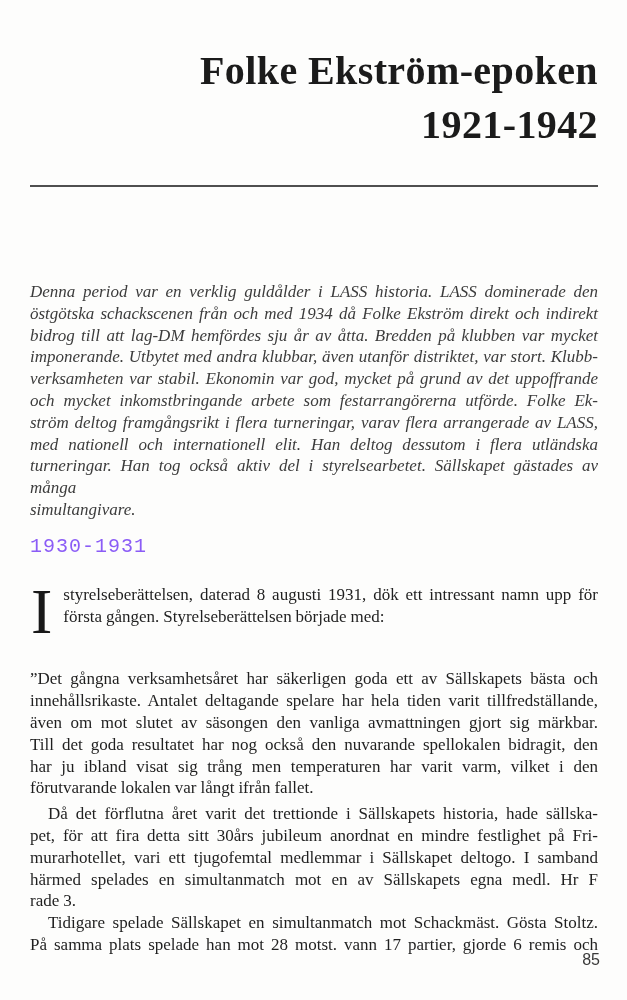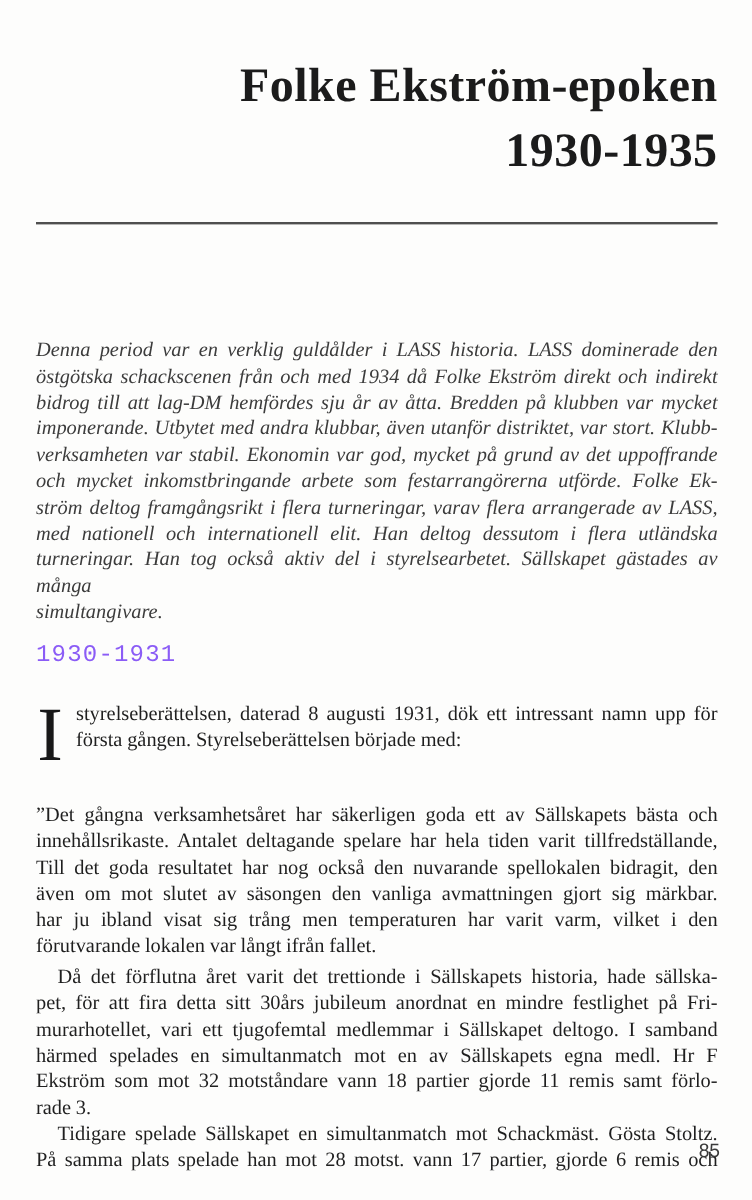--- a/index.html
+++ b/index.html
@@ -73,21 +73,21 @@
   }
 </style>
 </head>
 <body>
 
 <div class="page">
   <div class="content">
 
     <div class="title">
         <div class="tline">Folke Ekström-epoken</div>
-        <div class="tline tline-last">1930-1935</div>
+        <div class="tline tline-last">1921-1942</div>
       </div>
 
     <div class="divider"></div>
 
     <div class="intro bodytext jpara">
         <div class="tline">Denna period var en verklig guldålder i LASS historia. LASS dominerade den</div>
         <div class="tline">östgötska schackscenen från och med 1934 då Folke Ekström direkt och indirekt</div>
         <div class="tline">bidrog till att lag-DM hemfördes sju år av åtta. Bredden på klubben var mycket</div>
         <div class="tline">imponerande. Utbytet med andra klubbar, även utanför distriktet, var stort. Klubb-</div>
         <div class="tline">verksamheten var stabil. Ekonomin var god, mycket på grund av det uppoffrande</div>
@@ -104,32 +104,31 @@
       <span class="dropcap">I</span>
       <div>
           <div class="tline">styrelseberättelsen, daterad 8 augusti 1931, dök ett intressant namn upp för</div>
           <div class="tline tline-last">första gången. Styrelseberättelsen började med:</div>
         </div>
     </div>
 
     <div class="quote bodytext jpara">
         <div class="tline">”Det gångna verksamhetsåret har säkerligen goda ett av Sällskapets bästa och</div>
         <div class="tline">innehållsrikaste. Antalet deltagande spelare har hela tiden varit tillfredställande,</div>
+        <div class="tline">även om mot slutet av säsongen den vanliga avmattningen gjort sig märkbar.</div>
         <div class="tline">Till det goda resultatet har nog också den nuvarande spellokalen bidragit, den</div>
-        <div class="tline">även om mot slutet av säsongen den vanliga avmattningen gjort sig märkbar.</div>
         <div class="tline">har ju ibland visat sig trång men temperaturen har varit varm, vilket i den</div>
         <div class="tline tline-last">förutvarande lokalen var långt ifrån fallet.</div>
       </div>
 
     <div class="jubilee bodytext jpara indent">
         <div class="tline">Då det förflutna året varit det trettionde i Sällskapets historia, hade sällska-</div>
         <div class="tline">pet, för att fira detta sitt 30års jubileum anordnat en mindre festlighet på Fri-</div>
         <div class="tline">murarhotellet, vari ett tjugofemtal medlemmar i Sällskapet deltogo. I samband</div>
         <div class="tline">härmed spelades en simultanmatch mot en av Sällskapets egna medl. Hr F</div>
-        <div class="tline">Ekström som mot 32 motståndare vann 18 partier gjorde 11 remis samt förlo-</div>
         <div class="tline tline-last">rade 3.</div>
       </div>
 
     <div class="stoltz bodytext jpara indent cont">
         <div class="tline">Tidigare spelade Sällskapet en simultanmatch mot Schackmäst. Gösta Stoltz.</div>
         <div class="tline tline-last">På samma plats spelade han mot 28 motst. vann 17 partier, gjorde 6 remis och</div>
       </div>
 
   </div>
 

